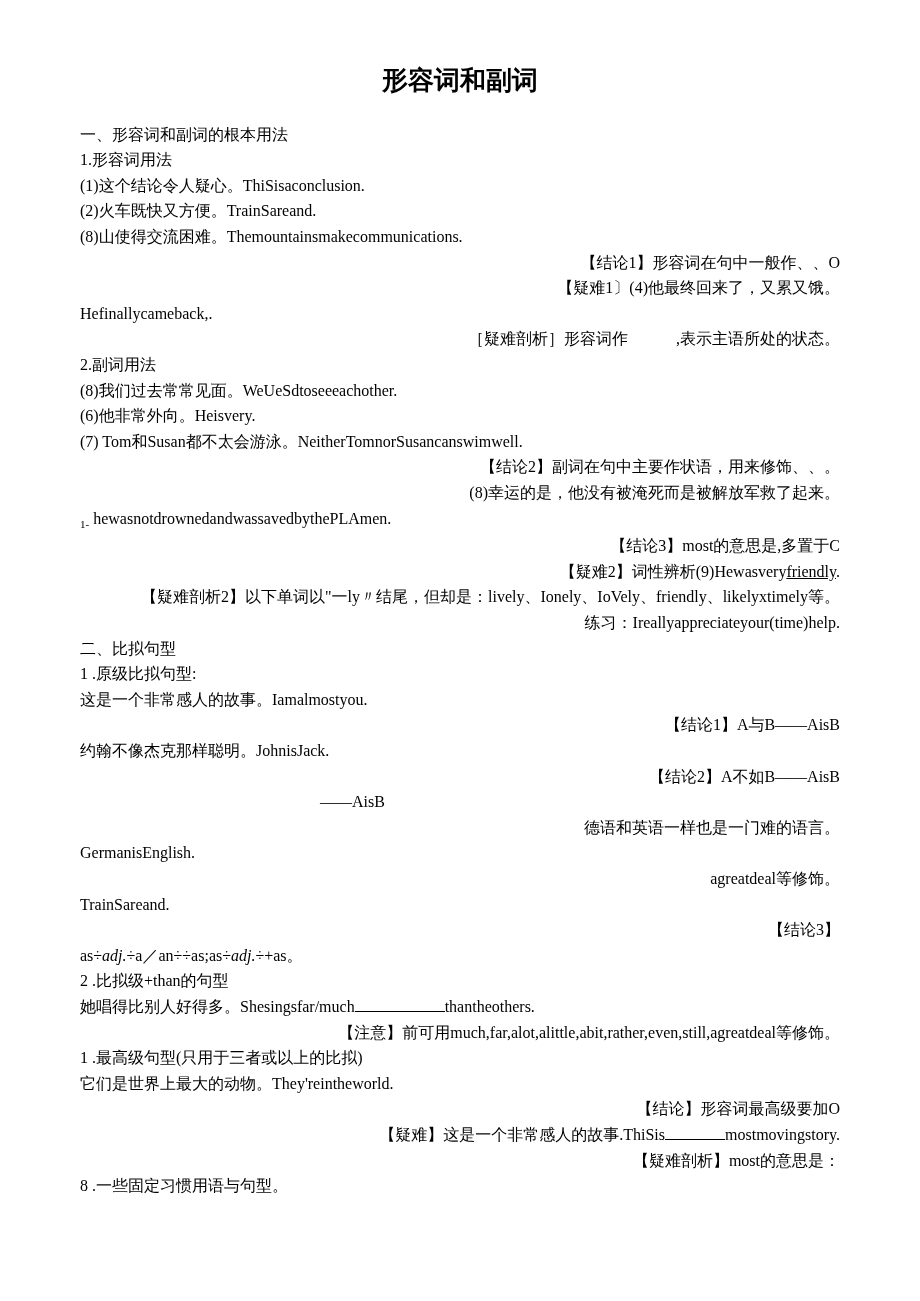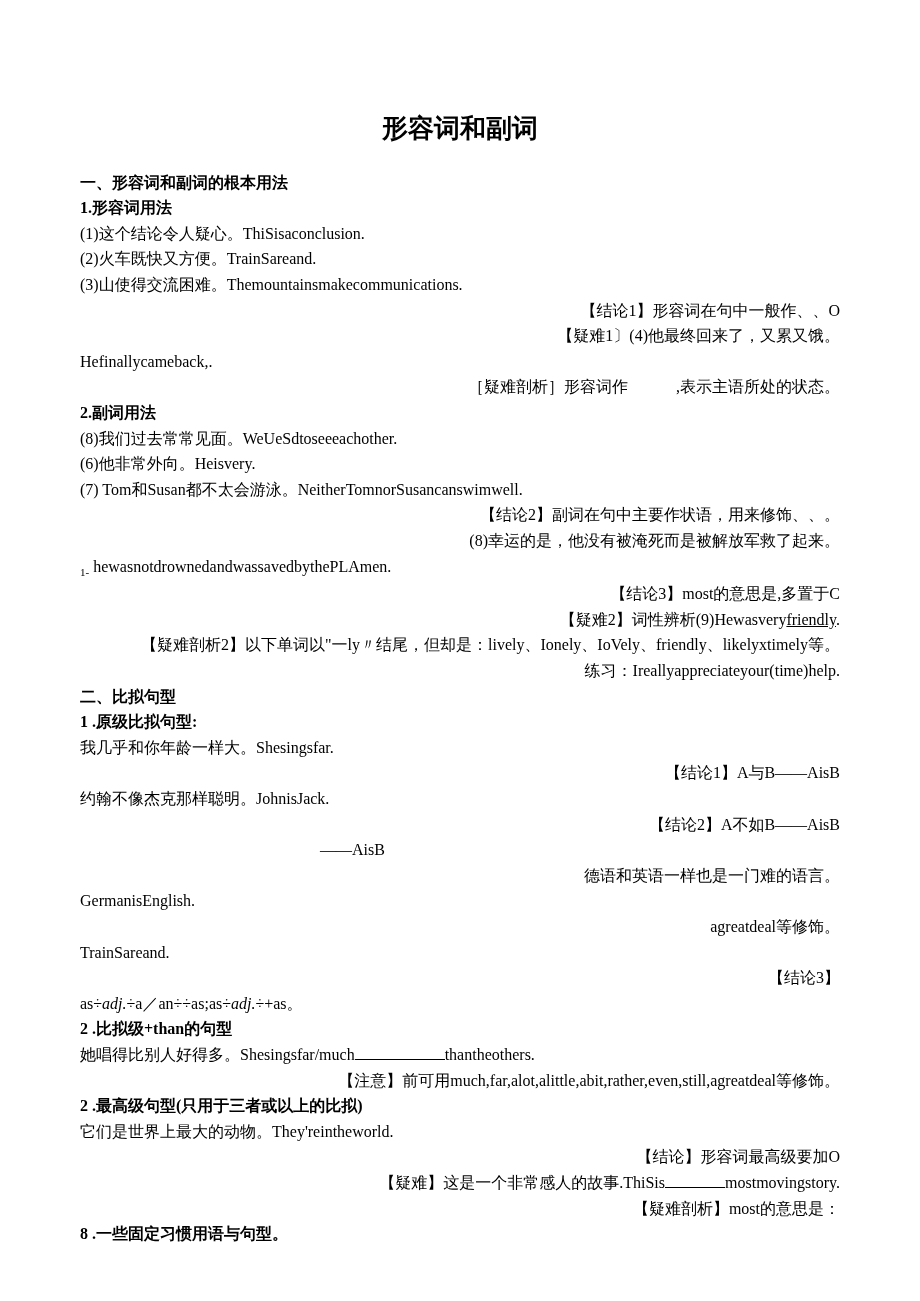--- a/index.html
+++ b/index.html
@@ -11,24 +11,23 @@
     margin: 0;
     padding: 60px 80px;
     width: 920px;
     box-sizing: border-box;
   }
   .title {
     text-align: center;
     font-size: 26px;
     font-weight: bold;
     margin-bottom: 20px;
-    margin-top: 48px;
   }
   .heading {
-    font-weight: bold;
+    font-weight: normal;
   }
   .line {
     margin: 0;
     padding: 0;
   }
   .indent {
     text-indent: 2em;
     text-align: right;
   }
   .indent-half {
@@ -60,21 +59,21 @@
 </style>
 </head>
 <body>
 
 <div class="title">形容词和副词</div>
 
 <div class="heading">一、形容词和副词的根本用法</div>
 <div class="heading">1.形容词用法</div>
 <div class="line">(1)这个结论令人疑心。ThiSisaconclusion.</div>
 <div class="line">(2)火车既快又方便。TrainSareand.</div>
-<div class="line">(3)山使得交流困难。Themountainsmakecommunications.</div>
+<div class="line">(8)山使得交流困难。Themountainsmakecommunications.</div>
 <div class="line indent">【结论1】形容词在句中一般作、、O</div>
 <div class="line indent">【疑难1〕(4)他最终回来了，又累又饿。</div>
 <div class="line">Hefinallycameback,.</div>
 <div class="line indent">
   <span>［疑难剖析］形容词作</span>&nbsp;&nbsp;&nbsp;&nbsp;&nbsp;&nbsp;&nbsp;&nbsp;&nbsp;&nbsp;&nbsp;&nbsp;<span>,表示主语所处的状态。</span>
 </div>
 <div class="heading">2.副词用法</div>
 <div class="line">(8)我们过去常常见面。WeUeSdtoseeeachother.</div>
 <div class="line">(6)他非常外向。Heisvery.</div>
 <div class="line">(7) Tom和Susan都不太会游泳。NeitherTomnorSusancanswimwell.</div>
@@ -86,38 +85,38 @@
 </div>
 <div class="line indent">【结论3】most的意思是,多置于C</div>
 <div class="line indent">
   <span>【疑难2】词性辨析(9)Hewasvery</span><u>friendly</u><span>.</span>
 </div>
 <div class="line indent">【疑难剖析2】以下单词以"一ly〃结尾，但却是：lively、Ionely、IoVely、friendly、likelyxtimely等。</div>
 <div class="line indent-half">练习：Ireallyappreciateyour(time)help.</div>
 
 <div class="heading">二、比拟句型</div>
 <div class="heading">1 .原级比拟句型:</div>
-<div class="line">我几乎和你年龄一样大。Shesingsfar.</div>
+<div class="line">这是一个非常感人的故事。Iamalmostyou.</div>
 <div class="line indent">【结论1】A与B——AisB</div>
 <div class="line">约翰不像杰克那样聪明。JohnisJack.</div>
 <div class="line indent">【结论2】A不如B——AisB</div>
 <div class="line" style="text-indent: 15em;">——AisB</div>
 <div class="line indent-half">德语和英语一样也是一门难的语言。</div>
 <div class="line">GermanisEnglish.</div>
 <div class="line indent-half">agreatdeal等修饰。</div>
 <div class="line">TrainSareand.</div>
 <div class="line indent">【结论3】</div>
 <div class="line">
   <span>as÷</span><span class="italic">adj.</span><span>÷a／an÷÷as;as÷</span><span class="italic">adj.</span><span>÷+as。</span>
 </div>
 <div class="heading">2 .比拟级+than的句型</div>
 <div class="line">
   <span>她唱得比别人好得多。Shesingsfar/much</span><span class="blank"></span><span>thantheothers.</span>
 </div>
 <div class="line indent">【注意】前可用much,far,alot,alittle,abit,rather,even,still,agreatdeal等修饰。</div>
-<div class="heading">2 .最高级句型(只用于三者或以上的比拟)</div>
+<div class="heading">1 .最高级句型(只用于三者或以上的比拟)</div>
 <div class="line">它们是世界上最大的动物。They'reintheworld.</div>
 <div class="line indent">【结论】形容词最高级要加O</div>
 <div class="line indent">
   <span>【疑难】这是一个非常感人的故事.ThiSis</span><span class="blank-short"></span><span>mostmovingstory.</span>
 </div>
 <div class="line indent">【疑难剖析】most的意思是：</div>
 <div class="heading">8 .一些固定习惯用语与句型。</div>
 
 </body></html>

